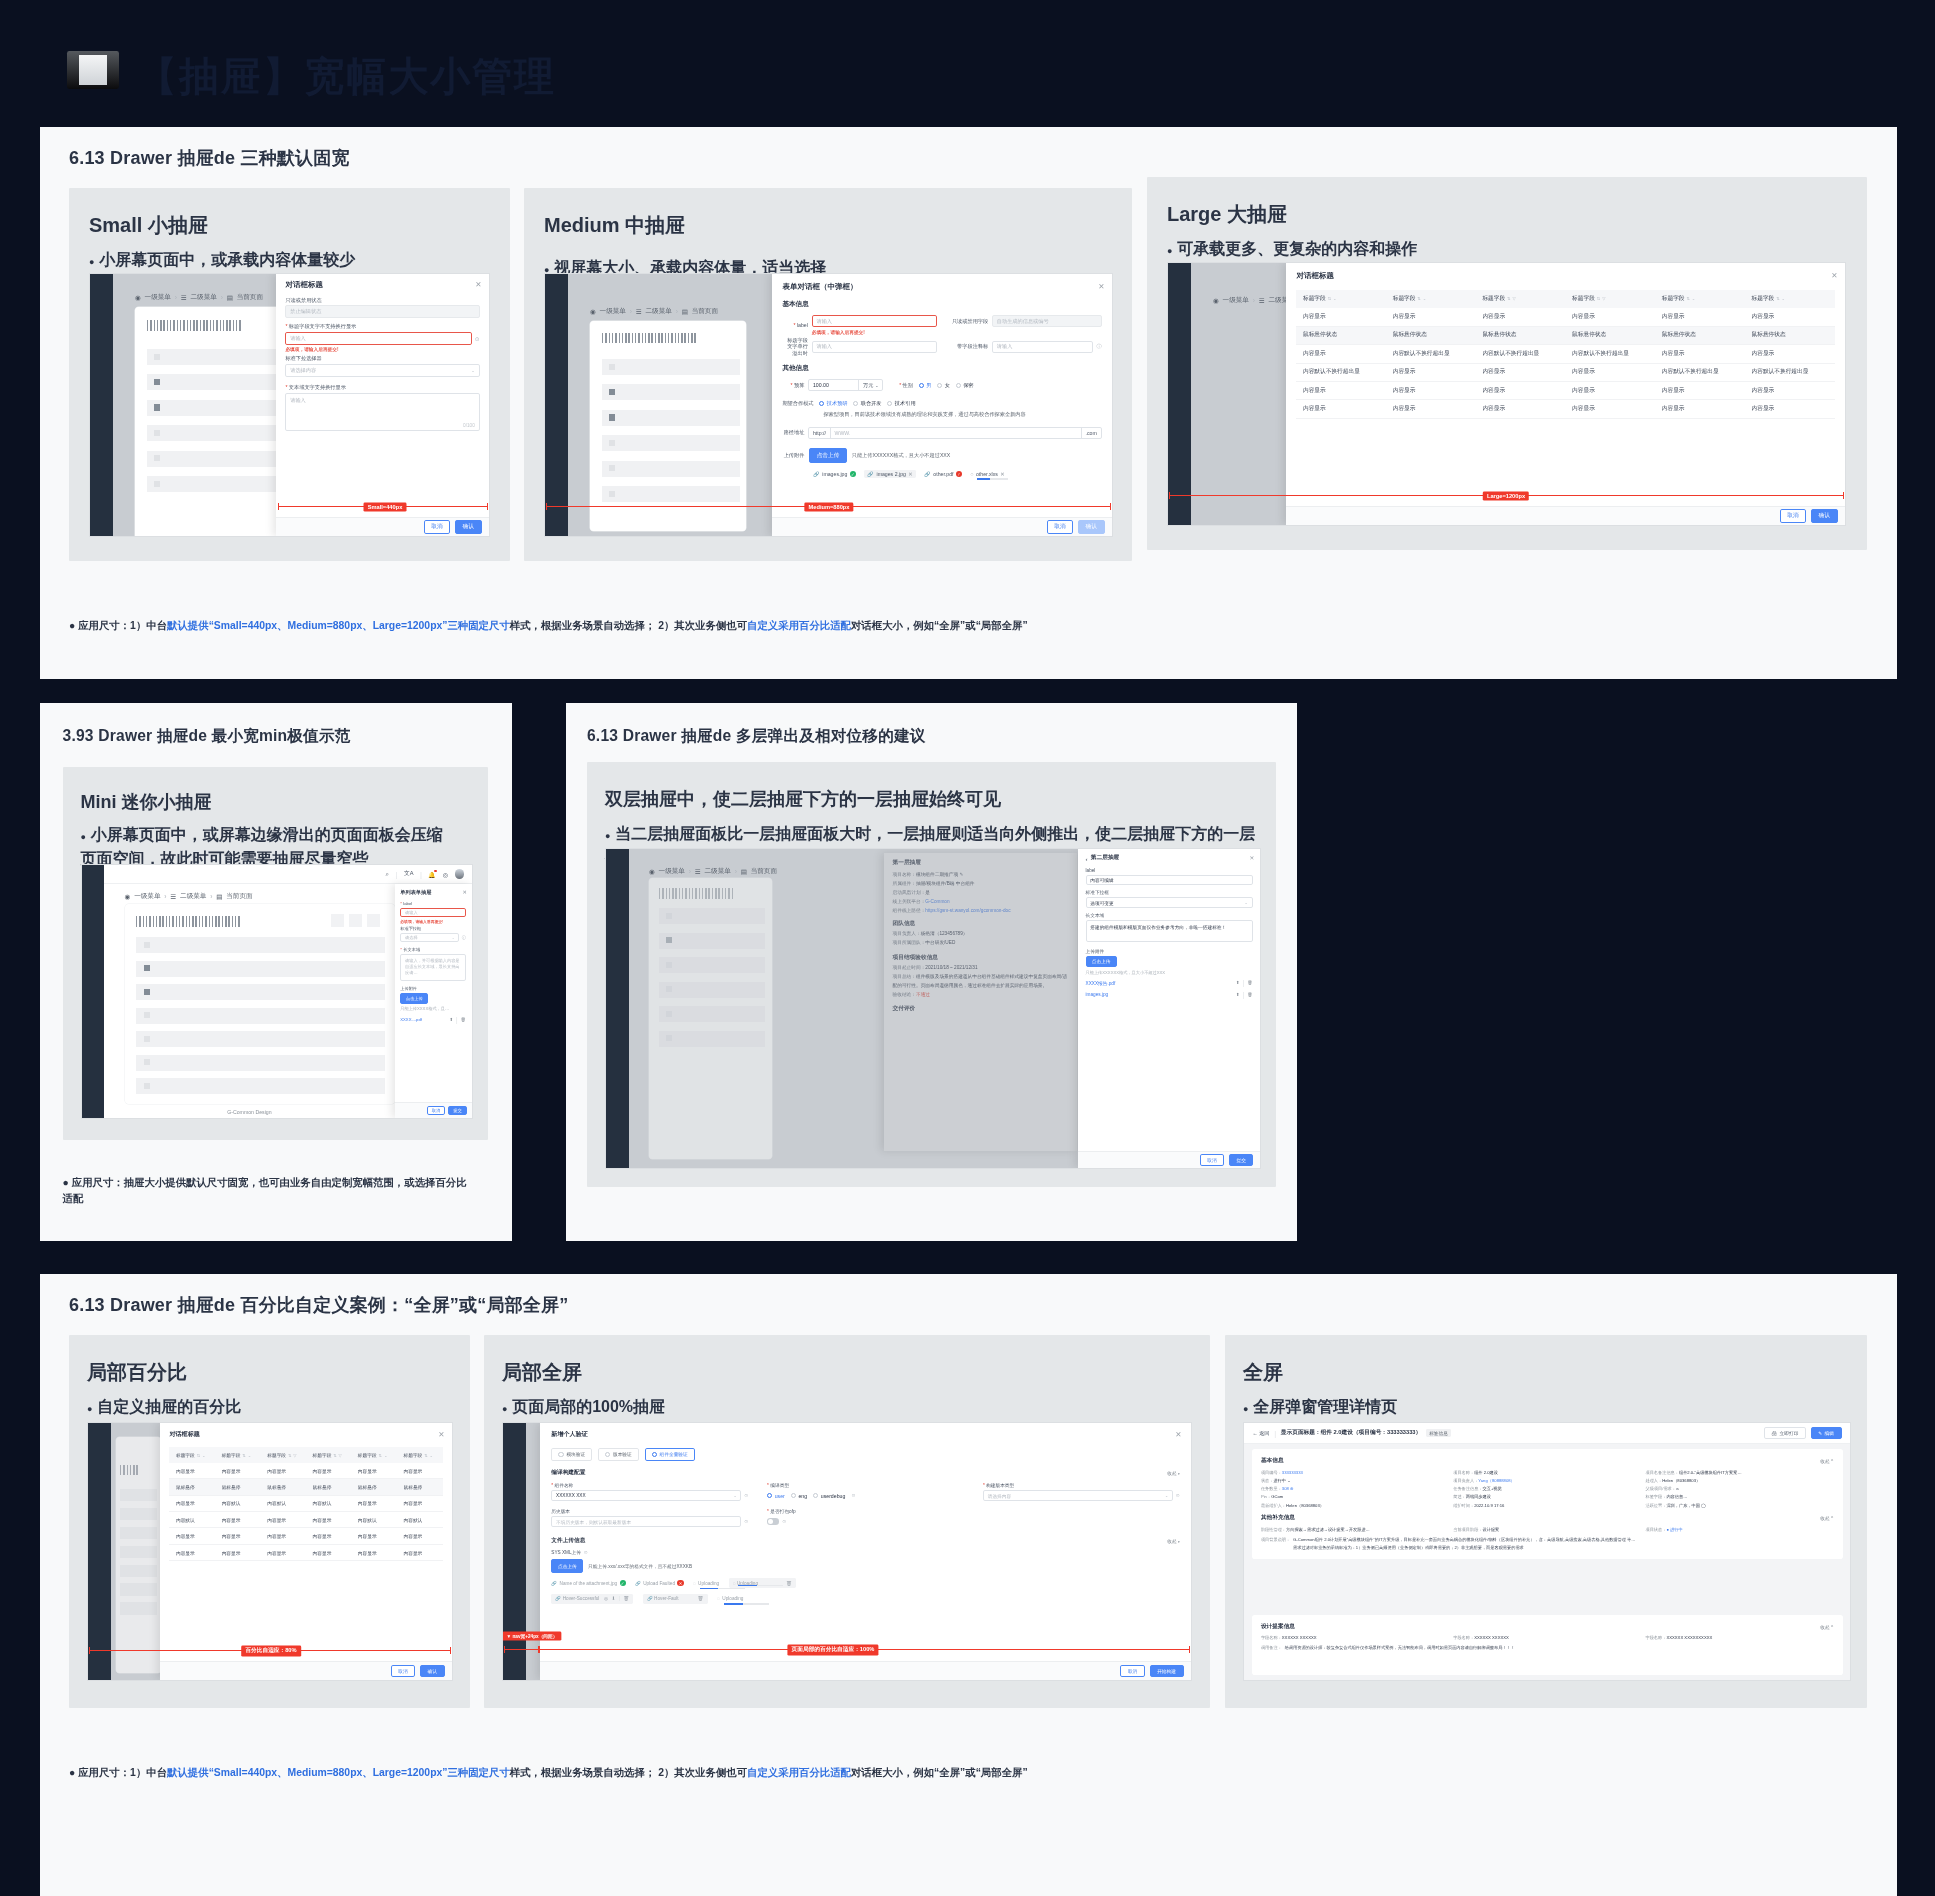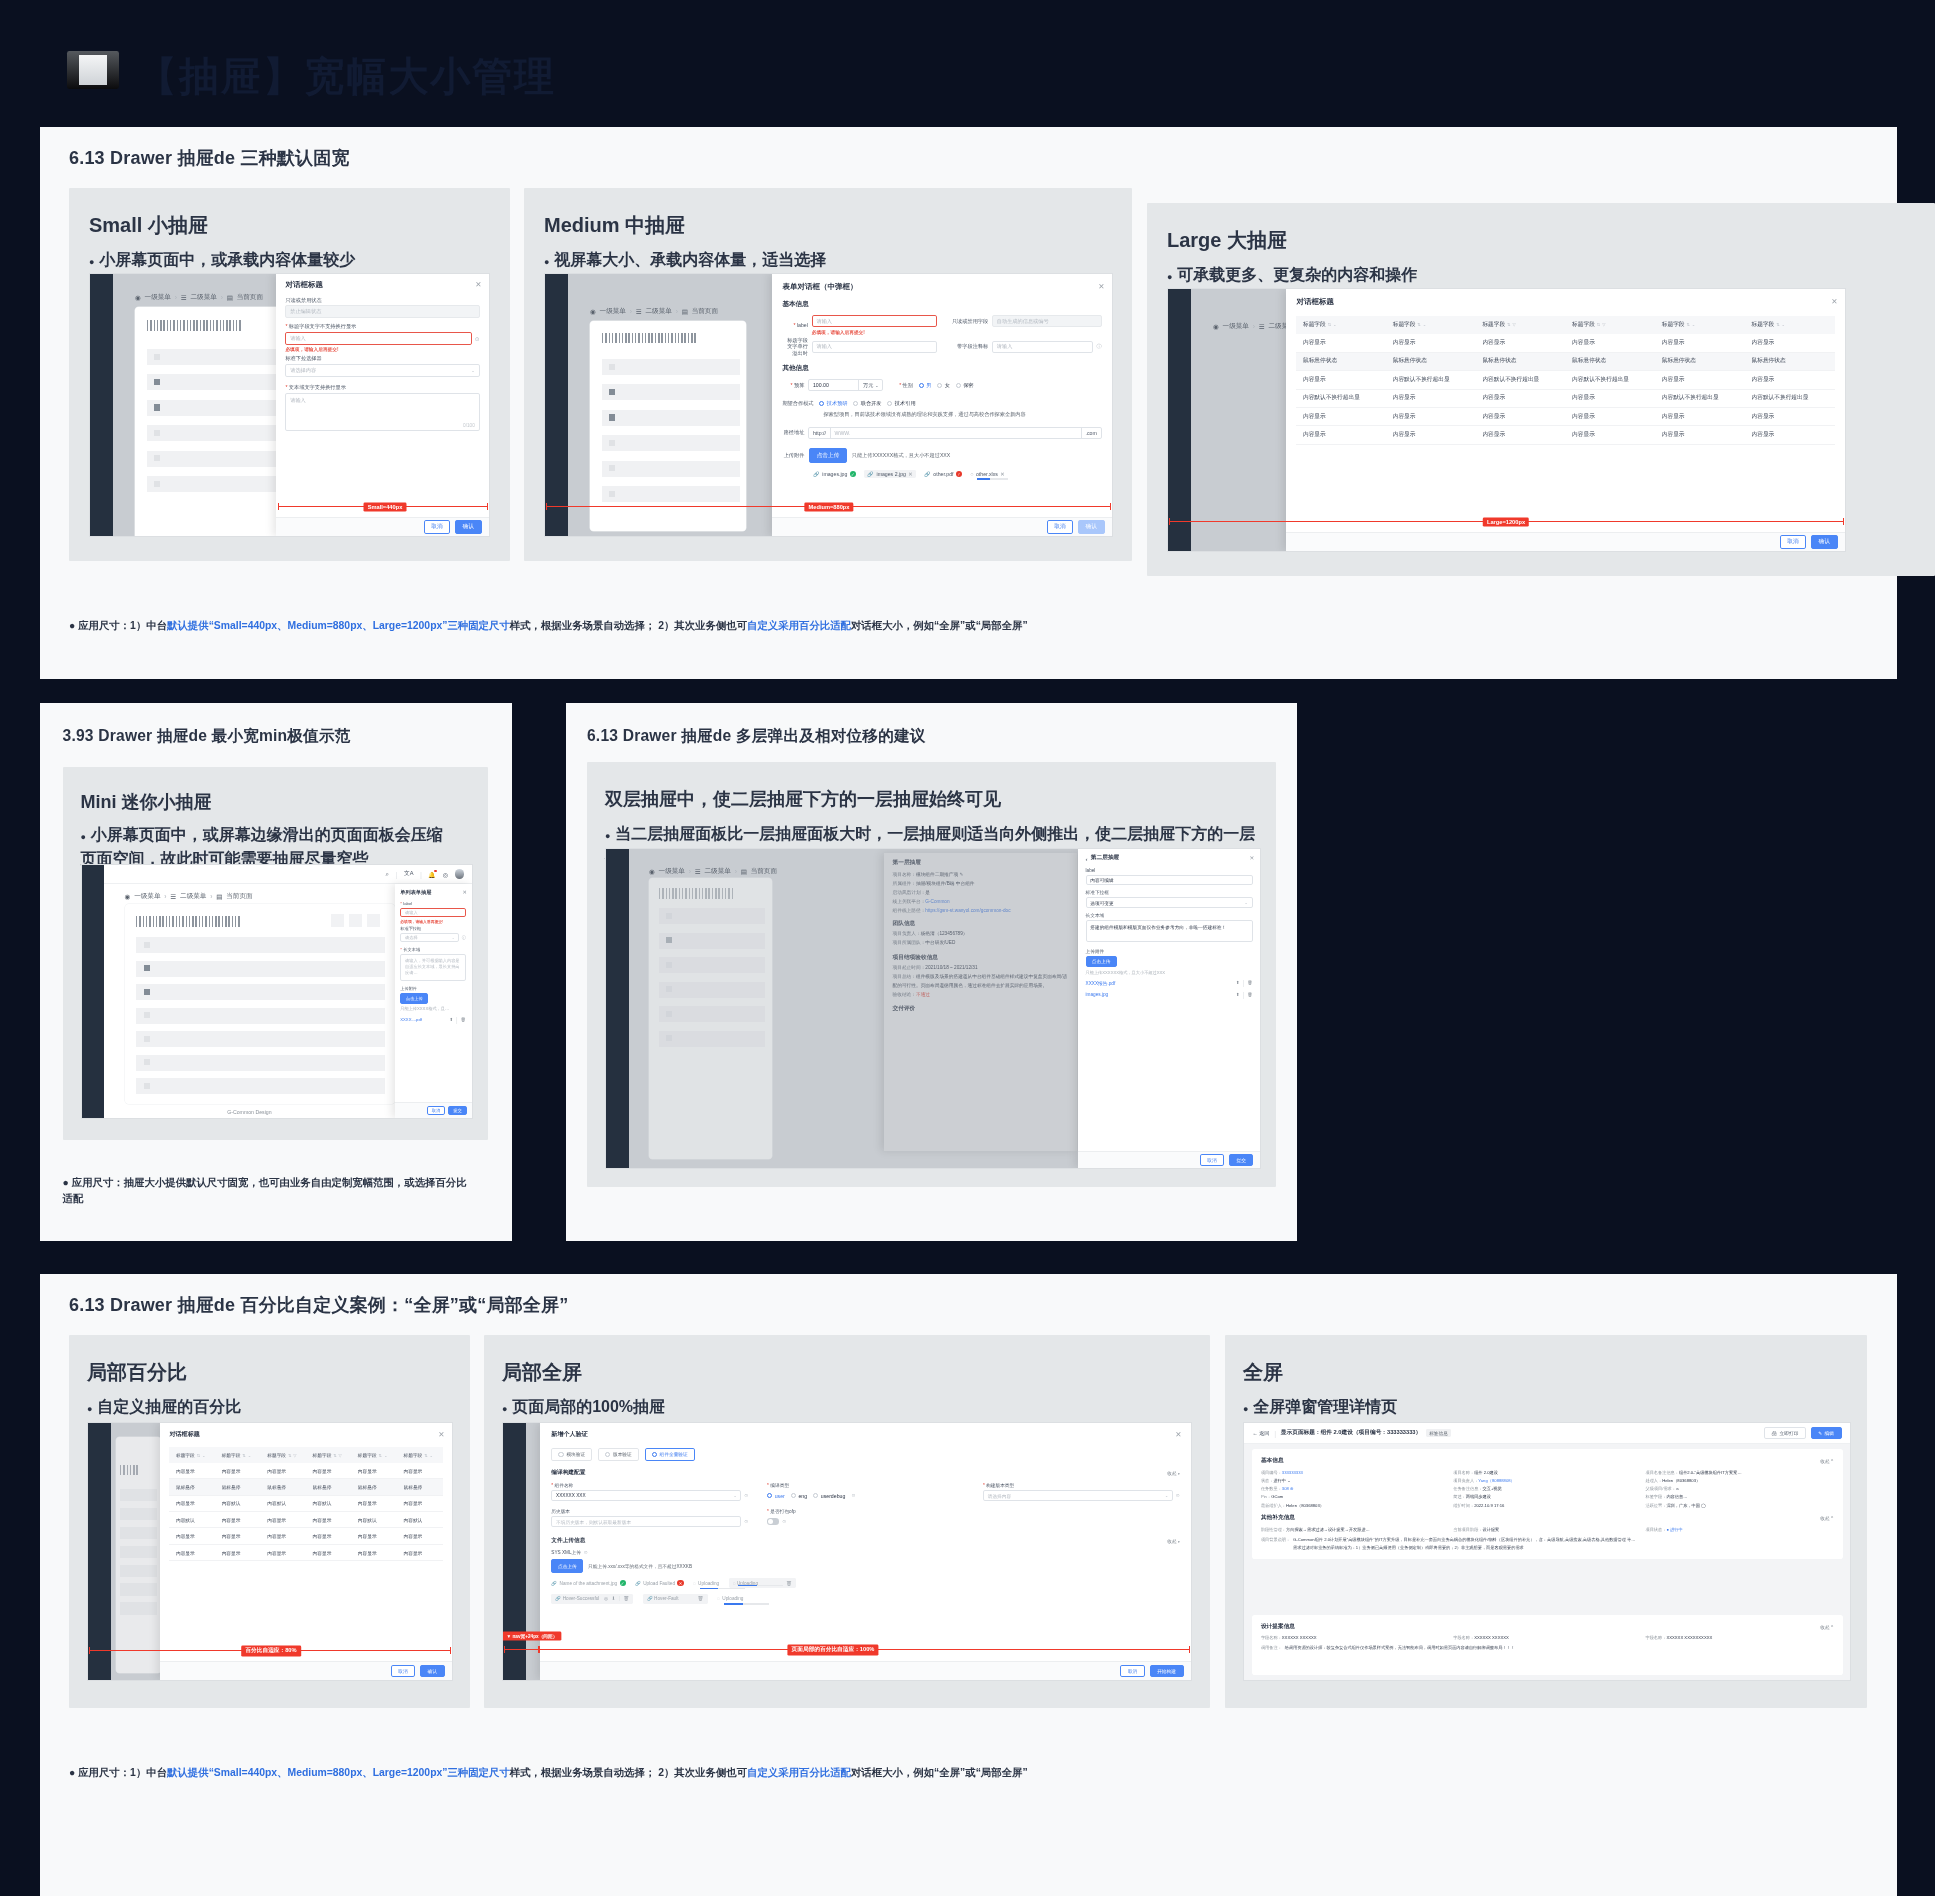--- a/index.html
+++ b/index.html
@@ -179,21 +179,21 @@
           <div class="btn primary">确认</div>
         </div>
       </div>
       <div class="red-line" style="left:188px;right:0.9px;top:232px;"></div>
       <div class="red-tag" style="left:295px;top:233px;">Small=440px</div>
     </div>
   </div>
 
   <div class="card" style="left:484px; top:61px; width:608px; height:373px; position:absolute;">
     <div class="card-title" style="position:absolute;left:20px;top:23.6px;">Medium 中抽屉</div>
-    <div class="card-sub bullet" style="position:absolute;left:20px;top:60px;">视屏幕大小、承载内容体量，适当选择</div>
+    <div class="card-sub bullet" style="position:absolute;left:20px;top:68px;">视屏幕大小、承载内容体量，适当选择</div>
 
     <div class="mock" style="left:20px; top:85px; width:569px; height:264px;">
       <div class="navrail"></div>
       <div class="bodyarea"></div>
       <div class="dim" style="right:340px;"></div>
       <div class="crumbs" style="left:45px;top:33px;">
         <span>◉</span>
         <span>一级菜单</span>
         <span class="sep">›</span>
         <span>☰</span>
@@ -347,21 +347,21 @@
         <div class="dw-foot">
           <div class="btn ghost">取消</div>
           <div class="btn primary soft">确认</div>
         </div>
       </div>
       <div class="red-line" style="left:0.9px;right:0.9px;top:232px;"></div>
       <div class="red-tag" style="left:284px;top:233px;">Medium=880px</div>
     </div>
   </div>
 
-  <div class="card" style="left:1107px; top:76px; width:788px; height:373px; position:absolute;text-decoration:underline;">
+  <div class="card" style="left:1107px; top:50px; width:720px; height:373px; position:absolute;text-decoration:underline;">
     <div class="card-title" style="position:absolute;left:20px;top:23.6px;">Large 大抽屉</div>
     <div class="card-sub bullet" style="position:absolute;left:20px;top:60px;">可承载更多、更复杂的内容和操作</div>
 
     <div class="mock" style="left:20px; top:85px; width:679px; height:264px;">
       <div class="navrail"></div>
       <div class="bodyarea"></div>
       <div class="dim" style="right:559px;"></div>
       <div class="crumbs" style="left:45px;top:33px;">
         <span>◉</span>
         <span>一级菜单</span>

